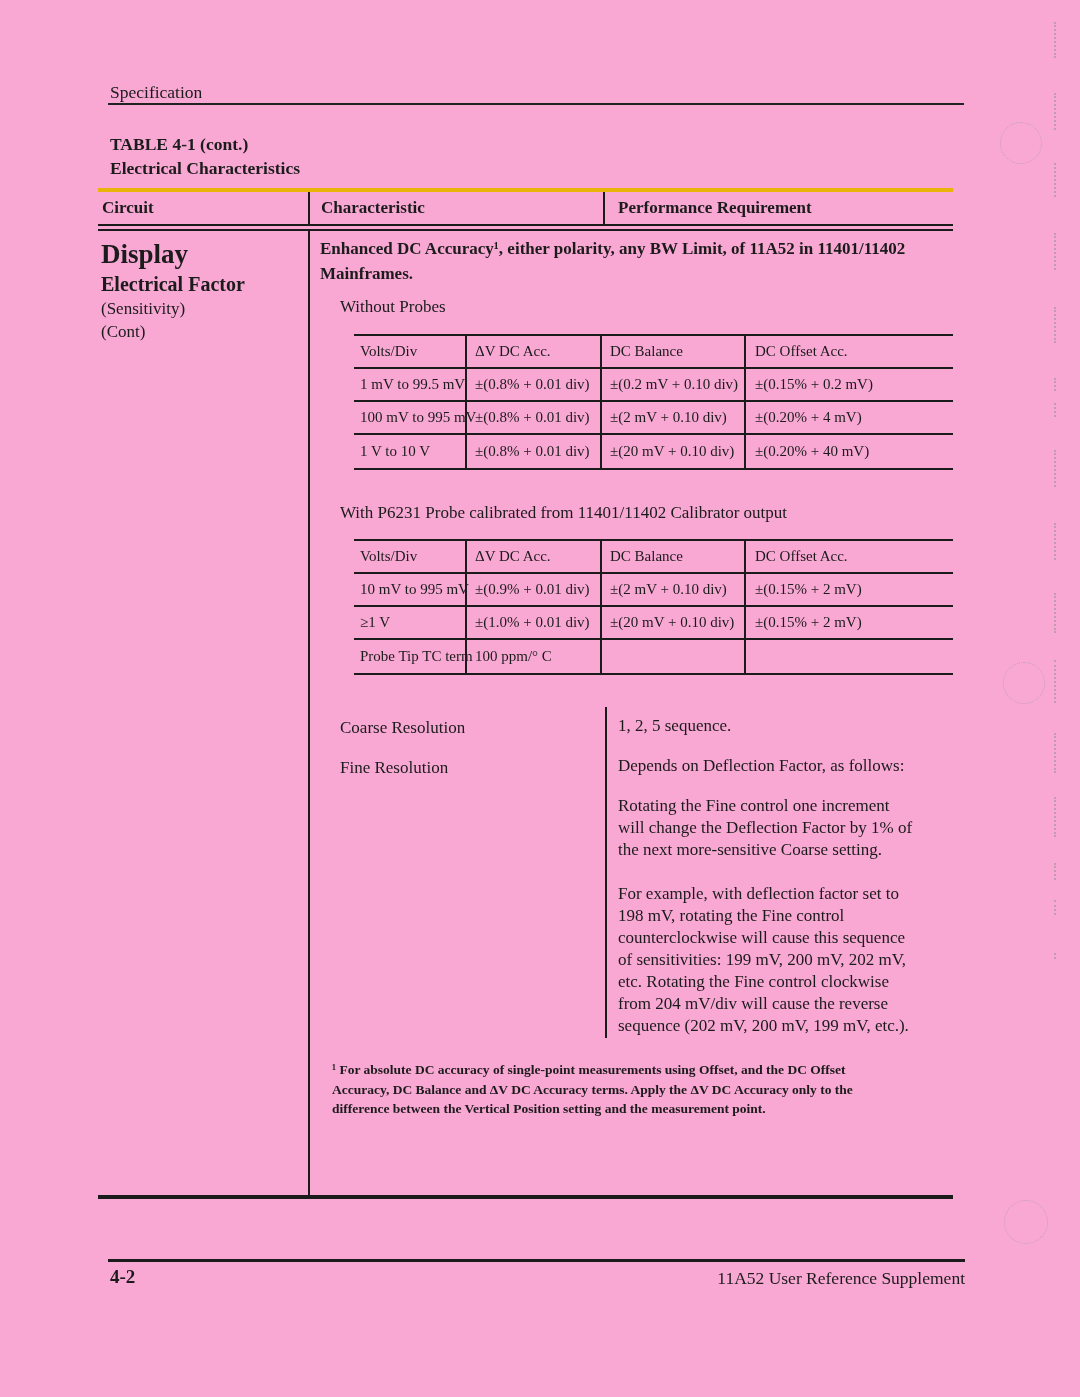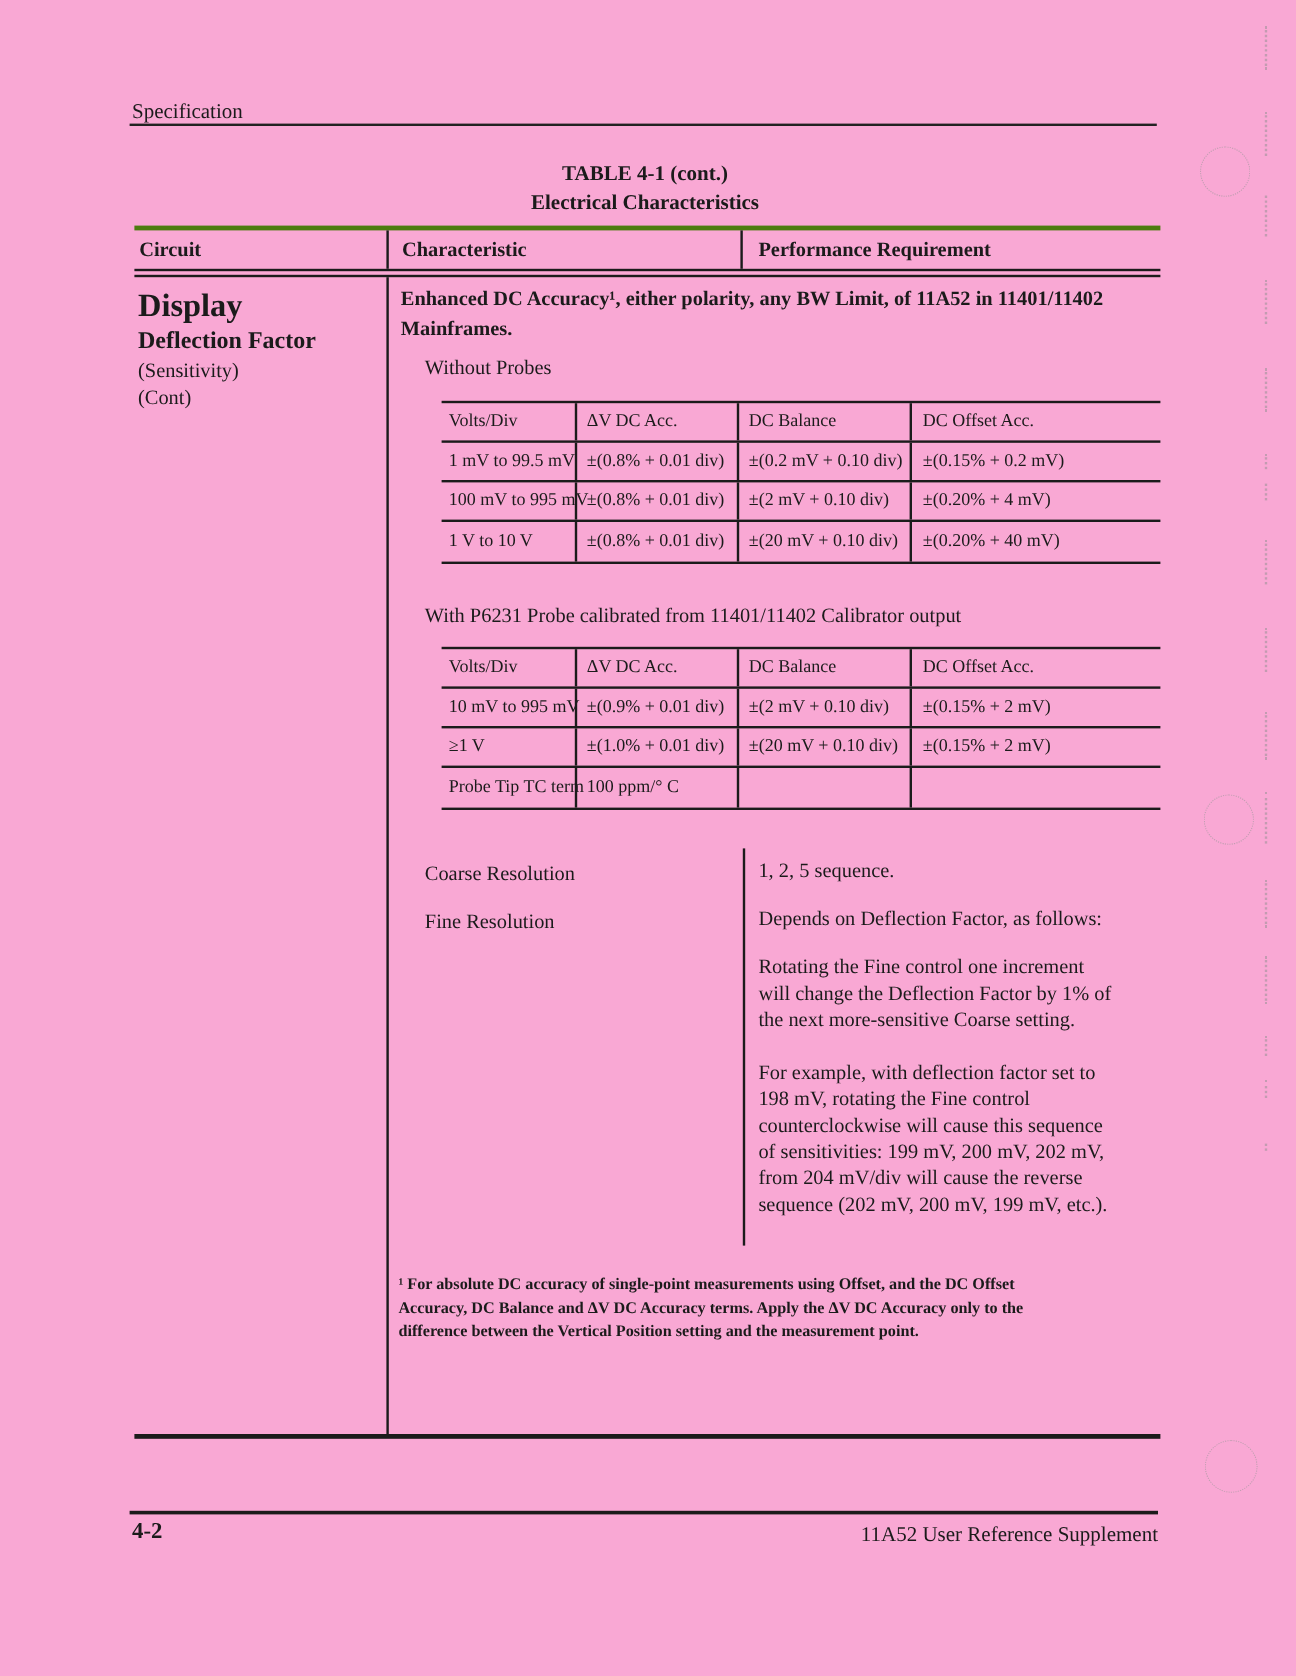--- a/index.html
+++ b/index.html
@@ -10,26 +10,26 @@
     color:#1b1b1b; overflow:hidden;
   }
   .abs { position:absolute; }
   .nowrap { white-space:nowrap; }
 
   
   .runhead { left:110px; top:82px; font-size:17.5px; }
   .runhead-rule { left:108px; top:103px; width:856px; height:2px; background:#222; }
 
   
-  .table-title { left:110px; top:132px; width:855px; text-align:center;
+  .table-title { left:110px; top:132px; width:855px; 
                  font-weight:bold; font-size:17.5px; line-height:24px; }
 
   
-  .main-table { left:112px; top:188px; width:855px;
-                border-top:4px solid #4d7c0f; border-bottom:4px solid #1b1b1b; }
+  .main-table { left:98px; top:188px; width:855px;
+                border-top:4px solid #eab308; border-bottom:4px solid #1b1b1b; }
   .mt-header { display:flex; height:39px; align-items:center;
                border-bottom:7px double #1b1b1b; font-weight:bold; font-size:17px; }
   .mt-header .hc1 { width:210px; padding-left:4px; }
   .mt-header .hc2 { width:295px; border-left:2px solid #1b1b1b; padding-left:11px; align-self:stretch; display:flex; align-items:center; }
   .mt-header .hc3 { flex:1; border-left:2px solid #1b1b1b; padding-left:13px; align-self:stretch; display:flex; align-items:center; }
   .mt-body { display:flex; height:964px; }
   .mt-circuit { width:210px; position:relative; padding:6px 0 0 3px; }
   .mt-char { flex:1; border-left:2px solid #1b1b1b; position:relative; }
 
   .circuit-heading   { font-size:27px; font-weight:bold; line-height:34px; }
@@ -87,21 +87,21 @@
     <div class="mt-header">
       <div class="hc1">Circuit</div>
       <div class="hc2">Characteristic</div>
       <div class="hc3">Performance Requirement</div>
     </div>
 
     <div class="mt-body">
 
       <div class="mt-circuit">
         <div class="circuit-heading">Display</div>
-        <div class="circuit-subhead">Deflection Factor</div>
+        <div class="circuit-subhead">Electrical Factor</div>
         <div class="circuit-note">(Sensitivity)</div>
         <div class="circuit-note">(Cont)</div>
       </div>
 
       <div class="mt-char">
 
         <div class="abs char-intro">
           <div class="nowrap">Enhanced DC Accuracy¹, either polarity, any BW Limit, of 11A52 in 11401/11402</div>
           <div class="nowrap">Mainframes.</div>
         </div>
@@ -175,20 +175,21 @@
           <div style="margin-top:18px;">
             <div class="perf-line">Rotating the Fine control one increment</div>
             <div class="perf-line">will change the Deflection Factor by 1% of</div>
             <div class="perf-line">the next more-sensitive Coarse setting.</div>
           </div>
           <div style="margin-top:22px;">
             <div class="perf-line">For example, with deflection factor set to</div>
             <div class="perf-line">198 mV, rotating the Fine control</div>
             <div class="perf-line">counterclockwise will cause this sequence</div>
             <div class="perf-line">of sensitivities: 199 mV, 200 mV, 202 mV,</div>
+            <div class="perf-line">etc. Rotating the Fine control clockwise</div>
             <div class="perf-line">from 204 mV/div will cause the reverse</div>
             <div class="perf-line">sequence (202 mV, 200 mV, 199 mV, etc.).</div>
           </div>
         </div>
 
       </div>
     </div>
   </div>
 
   <div class="abs footnote">

